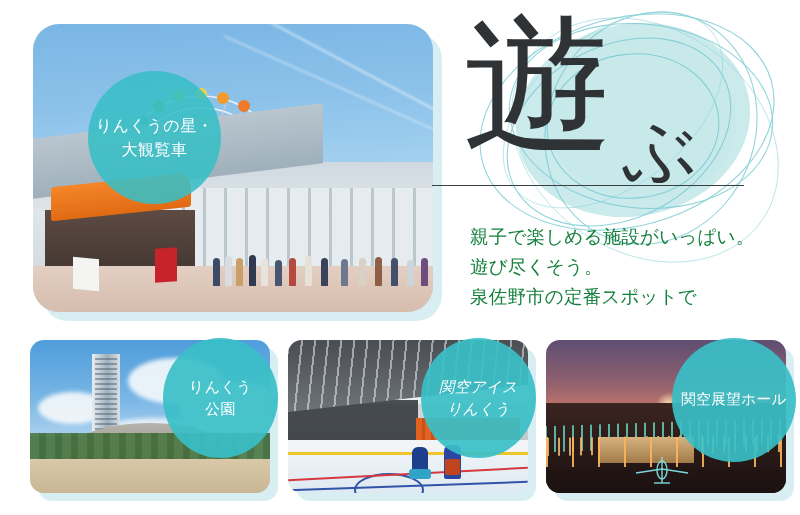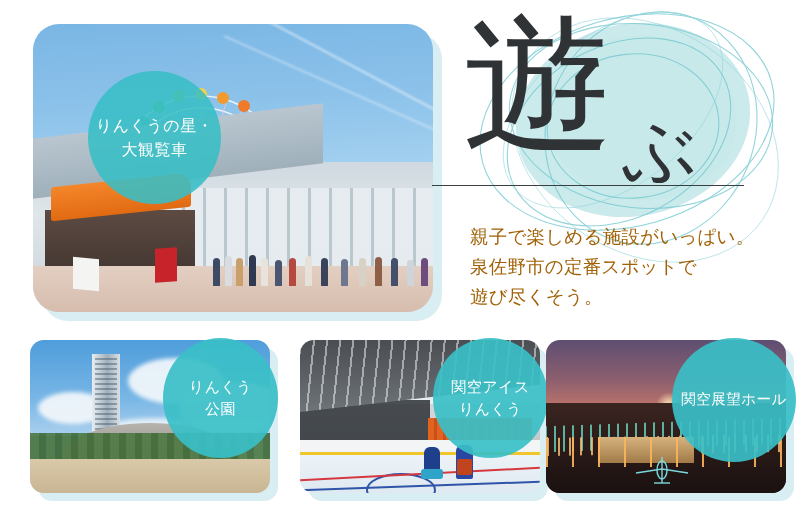--- a/index.html
+++ b/index.html
@@ -133,21 +133,21 @@
   }
   .title-play {
     position: absolute; left: 530px; top: 165px;
     font-size: 34px; font-weight: 700; letter-spacing: 1px;
     color: #ffffff;
     -webkit-text-stroke: 1.4px #9aa1a6;
     text-shadow: 0 0 0 #9aa1a6;
   }
   .lede {
     position: absolute; left: 470px; top: 222px; width: 330px;
-    font-size: 18.5px; line-height: 1.62; color: #a16207;
+    font-size: 18.5px; line-height: 1.62; color: #15803d;
     letter-spacing: .2px;
   }
 
   
   .thumb-wrap { position: absolute; padding-left: 24px; }
   .thumb-shadow {
     position: absolute; left: 8px; top: 8px; width: 240px; height: 153px;
     background: #d9eef3; border-radius: 14px;
   }
   .thumb-photo {
@@ -325,22 +325,22 @@
       <span>大観覧車</span>
     </div>
   </div>
 
   <div class="title-kanji">遊</div>
   <div class="title-bu">ぶ</div>
   <div class="title-rule"></div>
 
   <div class="lede">
     <div>親子で楽しめる施設がいっぱい。</div>
+    <div>遊び尽くそう。</div>
     <div>泉佐野市の定番スポットで</div>
-    <div>遊び尽くそう。</div>
   </div>
 
   <div class="thumb-wrap" style="left:30px; top:340px; width:256px; height:165px;">
     <div class="thumb-shadow"></div>
     <div class="thumb-photo">
       <div class="t1-sky"></div>
       <div class="t1-cloud" style="left:98px;  top:18px; width:96px; height:46px;"></div>
       <div class="t1-cloud" style="left:150px; top:42px; width:110px; height:54px;"></div>
       <div class="t1-cloud" style="left:8px;   top:52px; width:70px;  height:32px;"></div>
       <div class="t1-cloud" style="left:60px;  top:78px; width:130px; height:40px; opacity:.8;"></div>
@@ -349,21 +349,21 @@
       <div class="t1-hill"></div>
       <div class="t1-trees"></div>
       <div class="t1-sand"></div>
     </div>
     <div class="badge badge-thumb thumb-label" style="left:133px; top:-2px;">
       <span>りんくう</span>
       <span>公園</span>
     </div>
   </div>
 
-  <div class="thumb-wrap" style="left:300px; top:340px; width:256px; height:165px;">
+  <div class="thumb-wrap" style="left:288px; top:340px; width:256px; height:165px;font-style:italic;">
     <div class="thumb-shadow"></div>
     <div class="thumb-photo" style="background:#e9eef2;">
       <div class="t2-wall"></div>
       <div class="t2-dark"></div>
       <div class="t2-roof"></div>
       <div class="t2-beams"></div>
       <div class="t2-seats"></div>
       <div class="t2-board"></div>
       <div class="t2-ice"></div>
       <div class="t2-lineY"></div>

